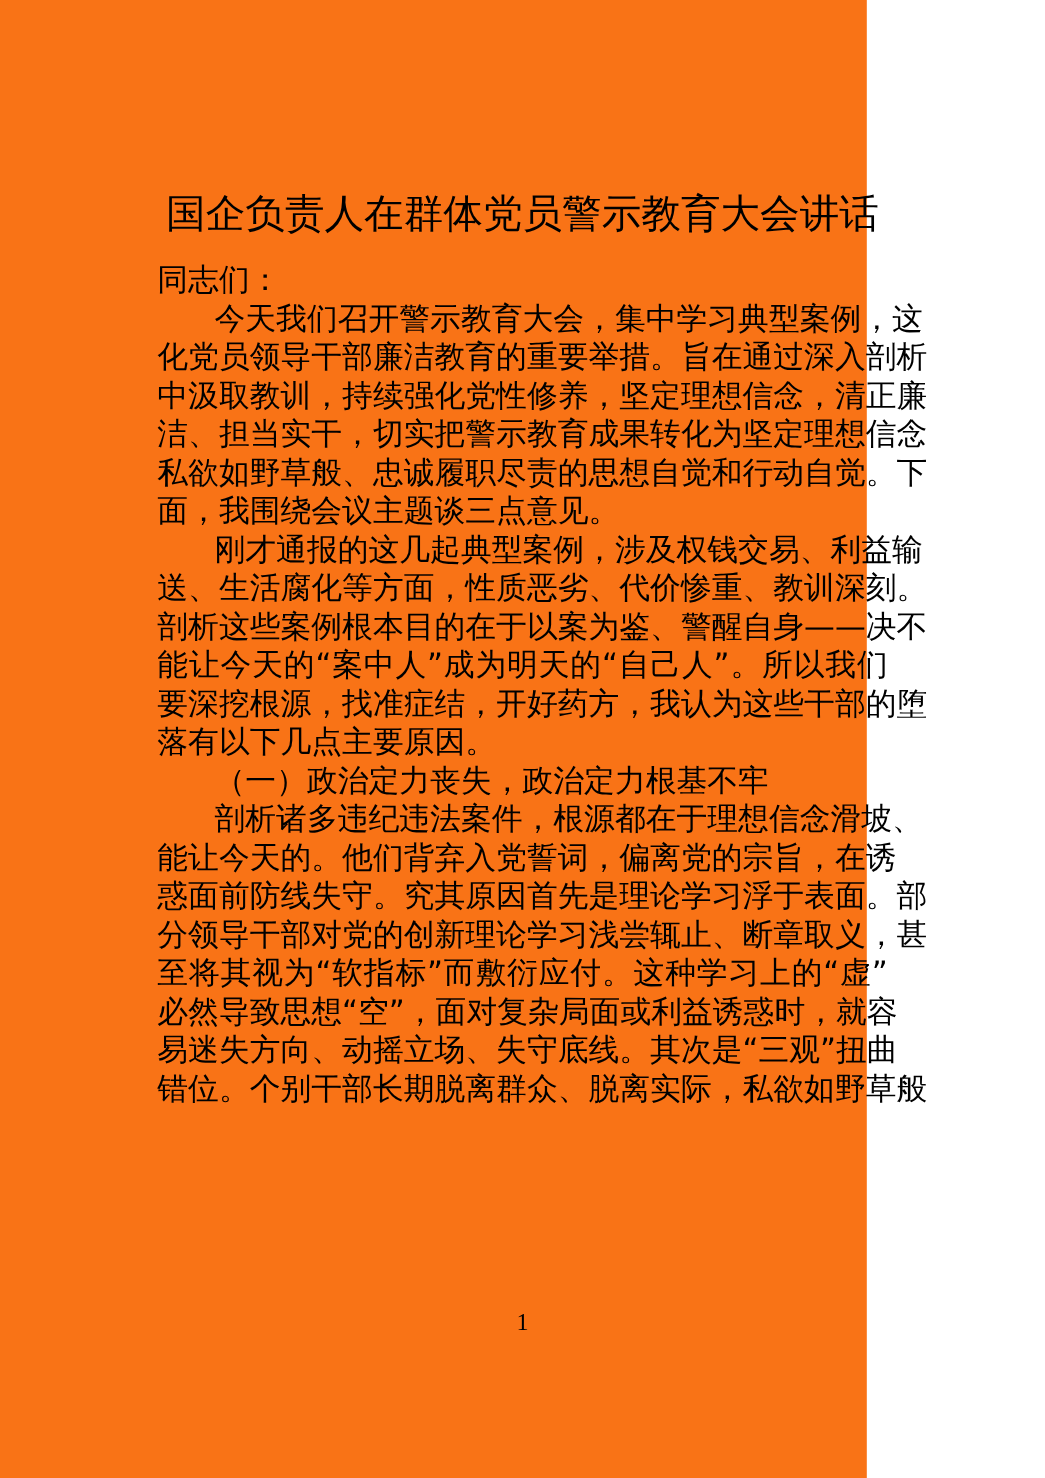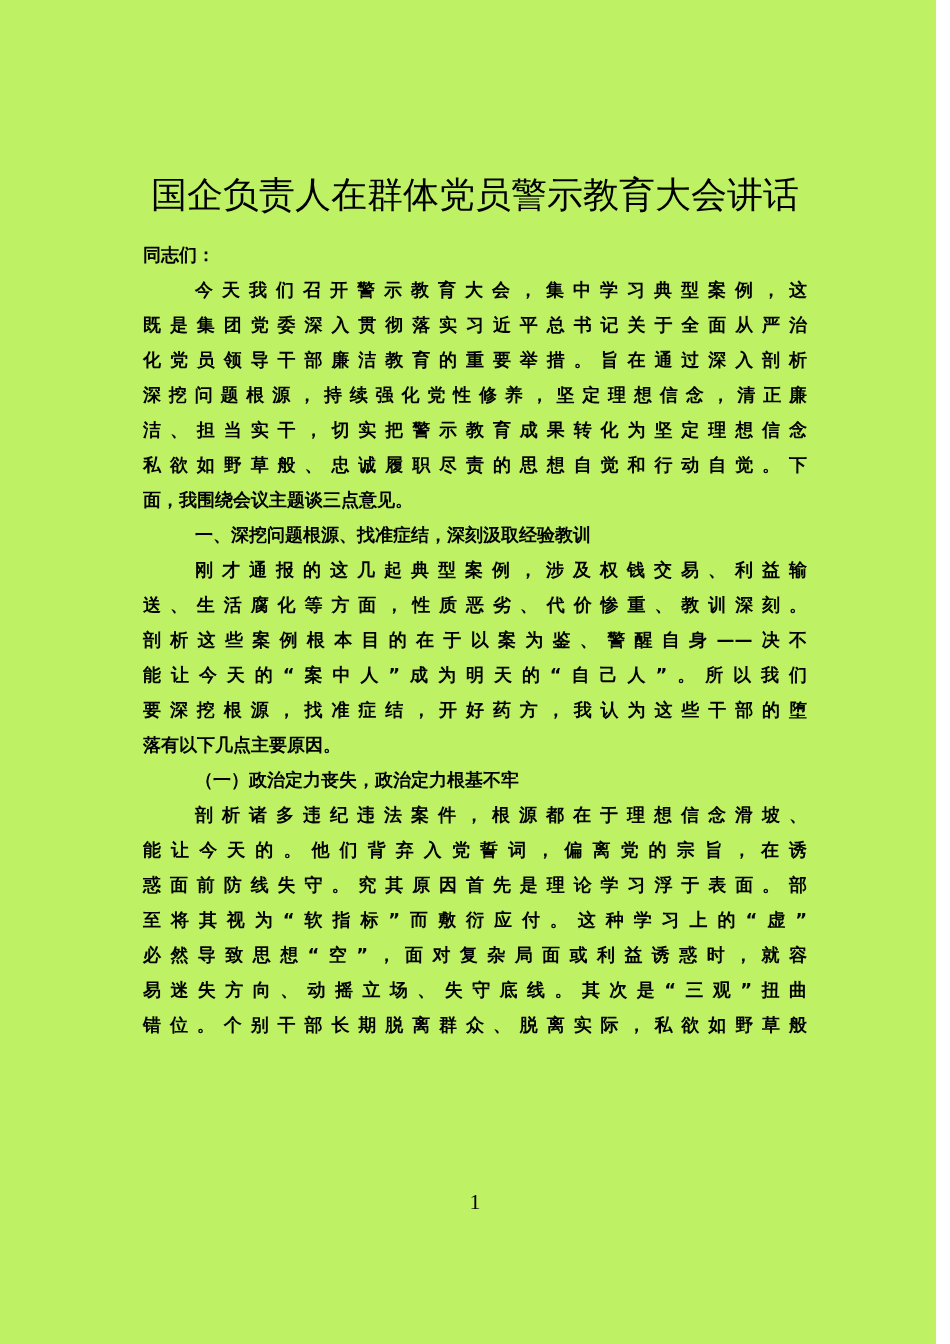--- a/index.html
+++ b/index.html
@@ -12,43 +12,42 @@
       height: 1344px;
       position: relative;
       overflow: hidden;
       color: #000000;
       font-family: "DejaVu Sans", "Liberation Sans", sans-serif;
     }
     .page {
       position: absolute;
       left: 0;
       top: 0;
-      width: 936px;
+      width: 788px;
       height: 1344px;
-      background: #bef264;
+      background: #f97316;
     }
     .title {
       position: absolute;
       left: 0;
       top: 170px;
       width: 950px;
       text-align: center;
       font-size: 36px;
       line-height: 50px;
       letter-spacing: 0px;
       white-space: nowrap;
     }
     .body-text {
       position: absolute;
       left: 143px;
       top: 237px;
       width: 664px;
-      font-size: 18px;
+      font-size: 28px;
       line-height: 35px;
-      font-weight: bold;
     }
     .line {
       display: block;
       height: 35px;
       white-space: nowrap;
       overflow: visible;
       text-align: justify;
       text-align-last: justify;
     }
     .line.last {
@@ -70,36 +69,35 @@
     }
   </style>
 </head>
 <body>
 
 <div class="page">
   <div class="title">国企负责人在群体党员警示教育大会讲话</div>
   <div class="body-text" id="body-text">
       <span class="line last">同志们：</span>
       <span class="line indent">今天我们召开警示教育大会，集中学习典型案例，这</span>
-      <span class="line">既是集团党委深入贯彻落实习近平总书记关于全面从严治</span>
       <span class="line">化党员领导干部廉洁教育的重要举措。旨在通过深入剖析</span>
-      <span class="line">深挖问题根源，持续强化党性修养，坚定理想信念，清正廉</span>
+      <span class="line">中汲取教训，持续强化党性修养，坚定理想信念，清正廉</span>
       <span class="line">洁、担当实干，切实把警示教育成果转化为坚定理想信念</span>
       <span class="line">私欲如野草般、忠诚履职尽责的思想自觉和行动自觉。下</span>
       <span class="line last">面，我围绕会议主题谈三点意见。</span>
-      <span class="line indent last">一、深挖问题根源、找准症结，深刻汲取经验教训</span>
       <span class="line indent">刚才通报的这几起典型案例，涉及权钱交易、利益输</span>
       <span class="line">送、生活腐化等方面，性质恶劣、代价惨重、教训深刻。</span>
       <span class="line">剖析这些案例根本目的在于以案为鉴、警醒自身——决不</span>
       <span class="line">能让今天的“案中人”成为明天的“自己人”。所以我们</span>
       <span class="line">要深挖根源，找准症结，开好药方，我认为这些干部的堕</span>
       <span class="line last">落有以下几点主要原因。</span>
       <span class="line indent last">（一）政治定力丧失，政治定力根基不牢</span>
       <span class="line indent">剖析诸多违纪违法案件，根源都在于理想信念滑坡、</span>
       <span class="line">能让今天的。他们背弃入党誓词，偏离党的宗旨，在诱</span>
       <span class="line">惑面前防线失守。究其原因首先是理论学习浮于表面。部</span>
+      <span class="line">分领导干部对党的创新理论学习浅尝辄止、断章取义，甚</span>
       <span class="line">至将其视为“软指标”而敷衍应付。这种学习上的“虚”</span>
       <span class="line">必然导致思想“空”，面对复杂局面或利益诱惑时，就容</span>
       <span class="line">易迷失方向、动摇立场、失守底线。其次是“三观”扭曲</span>
       <span class="line">错位。个别干部长期脱离群众、脱离实际，私欲如野草般</span>
     </div>
   <div class="page-number">1</div>
 </div>
 
 </body></html>

